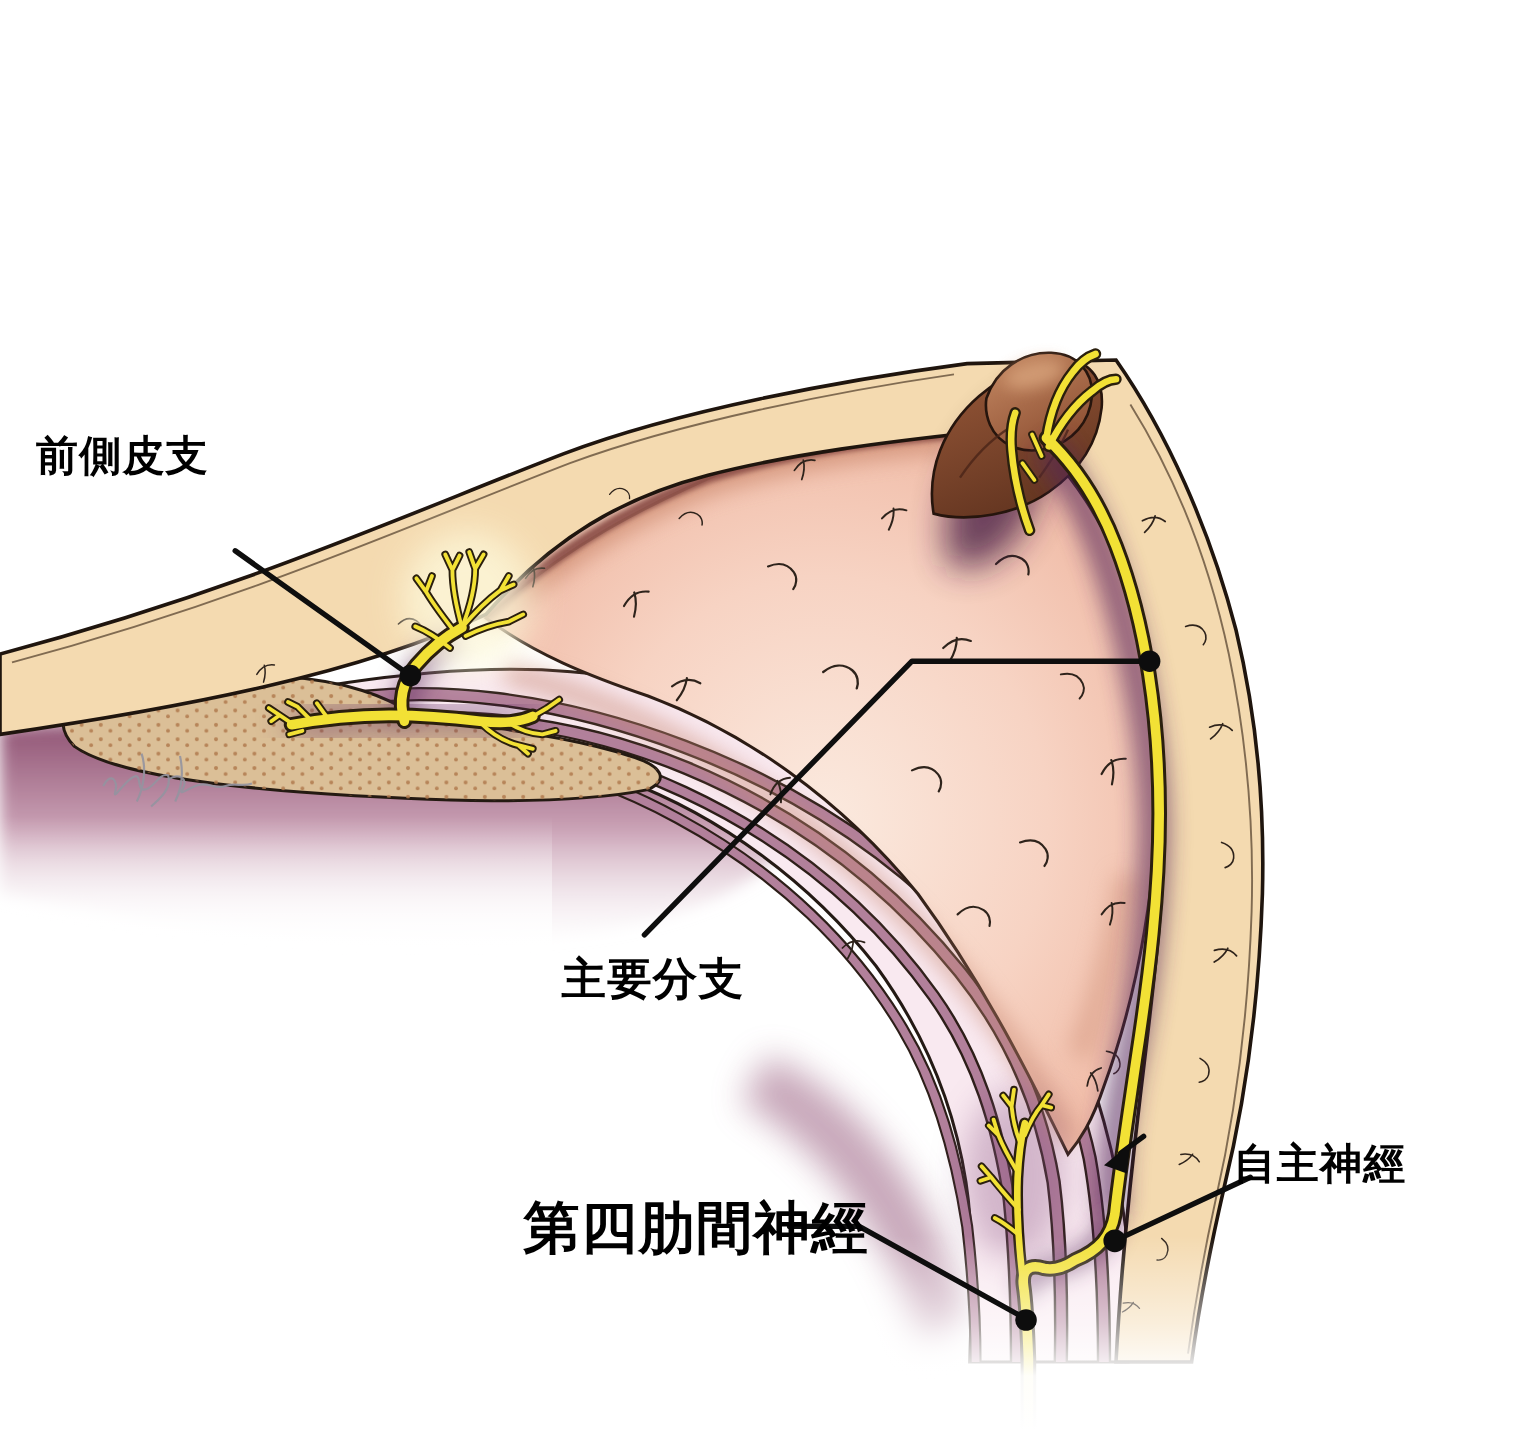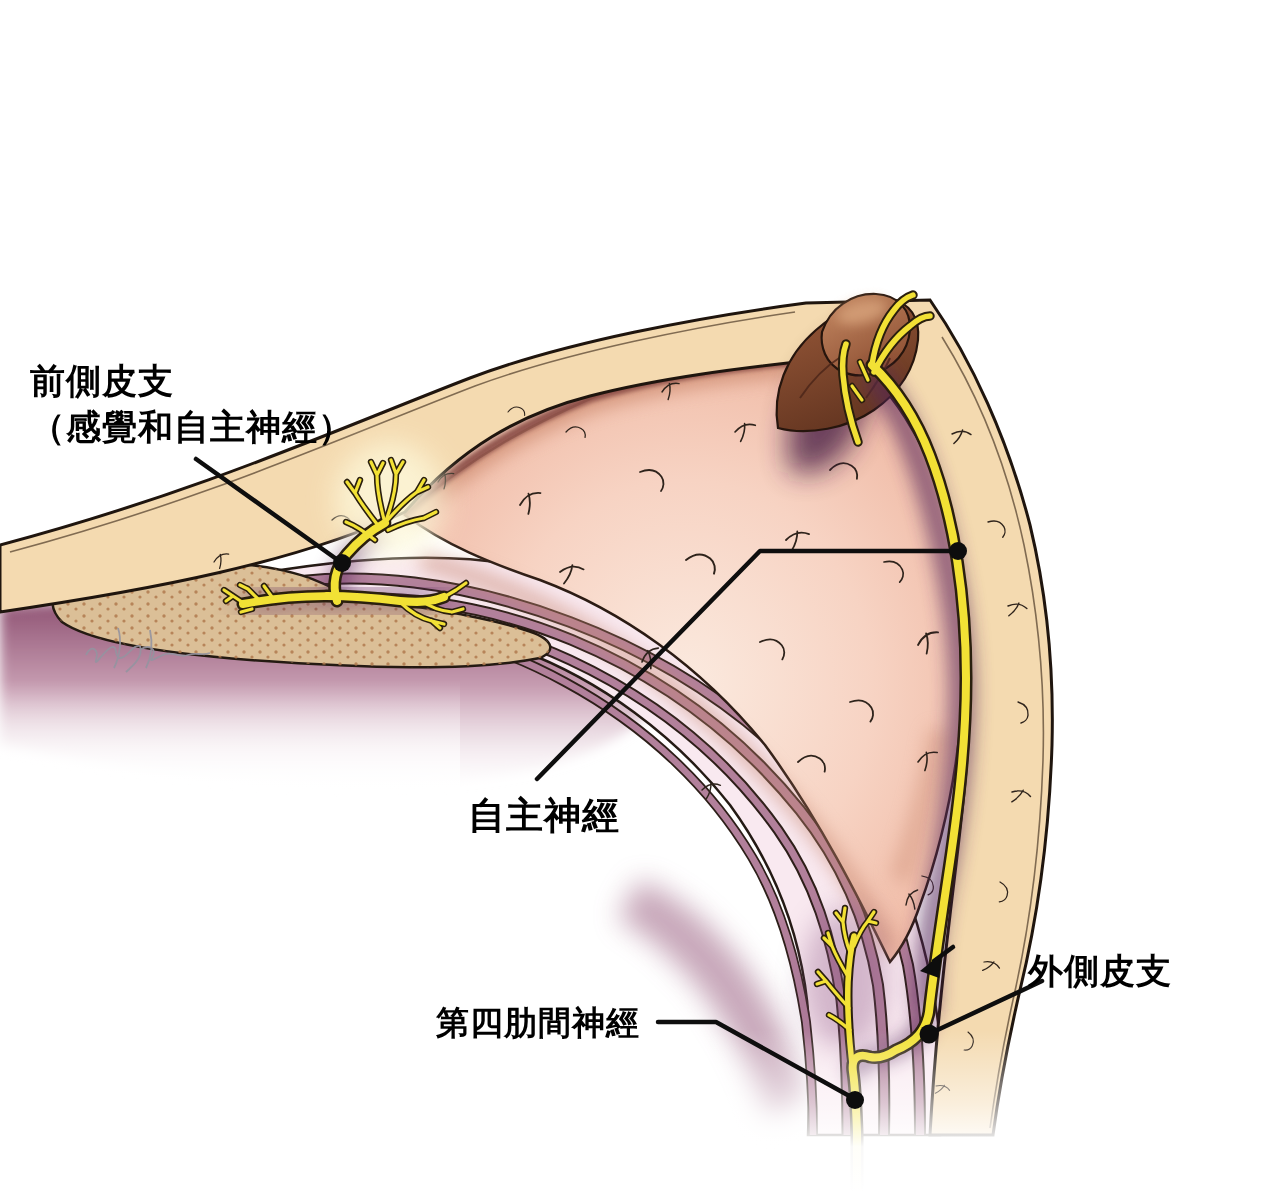--- a/index.html
+++ b/index.html
@@ -6,21 +6,21 @@
   .stage{
     position:relative;width:1282px;height:1192px;background:#ffffff;overflow:hidden;
     font-family:"Liberation Sans","DejaVu Sans",sans-serif;
     border-radius:23px;
   }
   .stage svg{position:absolute;left:0;top:0;}
   .lbl{position:absolute;color:#000;font-weight:600;letter-spacing:1px;white-space:nowrap;}
   .lbl span{display:block;}
   .lbl-anterior{left:30px;top:358px;font-size:35px;line-height:46px;}
   .lbl-main{left:468px;top:794px;font-size:37px;line-height:44px;}
-  .lbl-intercostal{left:436px;top:1002px;font-size:33px;line-height:42px;}
+  .lbl-intercostal{left:436px;top:1002px;font-size:47px;line-height:42px;}
   .lbl-lateral{left:1028px;top:948px;font-size:35px;line-height:45px;}
   .sq{stroke:#2e231b;stroke-width:1.8;fill:none;stroke-linecap:round;}
   .nerve-outline{stroke:#2a1f0e;fill:none;stroke-linecap:round;stroke-linejoin:round;}
   .nerve-fill{stroke:#f2e135;fill:none;stroke-linecap:round;stroke-linejoin:round;}
   .leader{stroke:#0e0e0e;stroke-width:4.5;fill:none;stroke-linecap:round;stroke-linejoin:round;}
 </style>
 </head>
 <body>
 
 <div class="stage">
@@ -231,25 +231,24 @@
     <circle cx="929" cy="1034" r="9.5" fill="#0d0d0d"></circle>
     <g>
       <line x1="953" y1="947" x2="934" y2="961" stroke="#0d0d0d" stroke-width="4.5" stroke-linecap="round"></line>
       <polygon points="920,971 942,953 939,978" fill="#0d0d0d"></polygon>
     </g>
   </g>
 </svg>
 
 <div class="lbl lbl-anterior">
   <span>前側皮支</span>
-  <span>（感覺和自主神經）</span>
 </div>
 <div class="lbl lbl-main">
-  <span>自主神經</span>
+  <span>主要分支</span>
 </div>
 <div class="lbl lbl-intercostal">
   <span>第四肋間神經</span>
 </div>
 <div class="lbl lbl-lateral">
-  <span>外側皮支</span>
+  <span>自主神經</span>
 </div>
 
 </div>
 
 </body></html>

